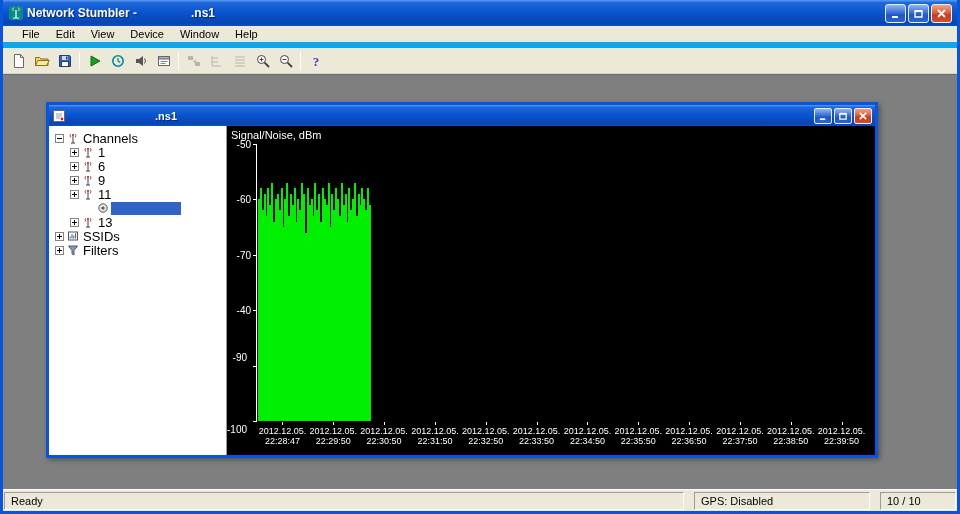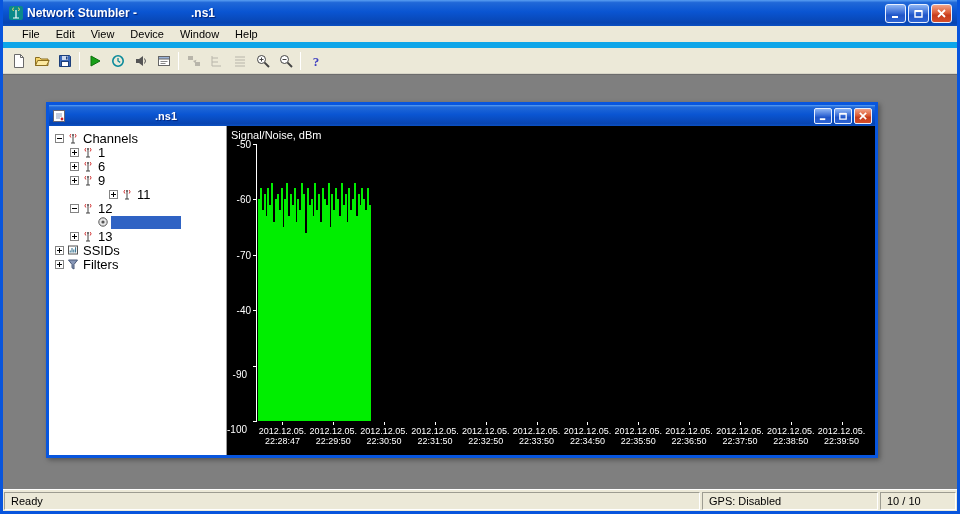--- a/index.html
+++ b/index.html
@@ -29,21 +29,21 @@
   .tree-row{height:14px;display:flex;align-items:center;white-space:nowrap;cursor:default}
   .expand-cell{width:11px;display:inline-flex;justify-content:center;align-items:center;flex:0 0 11px}
   .tree-ic{width:13px;display:inline-flex;justify-content:center;margin:0 2px 0 1px;flex:0 0 13px}
   .tree-label{font-size:13px;color:#000;padding:0 2px;line-height:13px}
   .tree-label.selected{background:#2f63c4;color:#fff;min-width:70px;height:13px;display:inline-block}
   .chart-pane{flex:1;position:relative;background:#000;overflow:hidden}
   .chart-title{position:absolute;left:4px;top:3px;color:#fff;font-size:11px}
   .abs{position:absolute}
   .ytick{position:absolute;left:0;text-align:right;font-size:10px;line-height:10px;color:#fff}
   .xcell{position:absolute;text-align:center;font-size:9px;line-height:10px;color:#fff;white-space:nowrap}
-  .statusbar{flex:0 0 22px;display:flex;gap:2px;background:#ece9d8;padding:2px 1px 1px 1px;border-top:1px solid #fff}
+  .statusbar{flex:0 0 22px;display:flex;gap:10px;background:#ece9d8;padding:2px 1px 1px 1px;border-top:1px solid #fff}
   .sb-panel{border:1px solid;border-color:#9d9c91 #ffffff #ffffff #9d9c91;padding:1px 6px;display:flex;align-items:center;overflow:hidden}
   .sb-ready{flex:1}
   .sb-scan{width:224px}
   .sb-gps{width:176px}
   .sb-count{width:76px}
 </style>
 </head>
 <body>
 
 <div class="window">
@@ -299,56 +299,38 @@
                 <svg viewBox="0 0 12 12" width="12" height="12">
                   <path d="M6 4v7" stroke="#404040"></path>
                   <path d="M4 11h4" stroke="#404040"></path>
                   <circle cx="6" cy="3" r="1" fill="#404040"></circle>
                   <path d="M3.8 5.5Q2.1 3.8 3.8 2.1" fill="none" stroke="#d03030"></path>
                   <path d="M8.2 5.5Q9.9 3.8 8.2 2.1" fill="none" stroke="#d03030"></path>
                 </svg>
               </span>
               <span class="tree-label">9</span>
             </div>
-            <div class="tree-row" style="padding-left: 20px; margin-left: 39px;">
+            <div class="tree-row" style="padding-left: 20px;">
               <span class="expand-cell">
                 <svg width="9" height="9" viewBox="0 0 9 9">
                   <rect x="0.5" y="0.5" width="8" height="8" fill="#fff" stroke="#848484"></rect>
                   <path d="M2 4.5h5" stroke="#000"></path>
                   <path d="M4.5 2v5" stroke="#000"></path>
                 </svg>
               </span>
               <span class="tree-ic">
                 <svg viewBox="0 0 12 12" width="12" height="12">
                   <path d="M6 4v7" stroke="#404040"></path>
                   <path d="M4 11h4" stroke="#404040"></path>
                   <circle cx="6" cy="3" r="1" fill="#404040"></circle>
                   <path d="M3.8 5.5Q2.1 3.8 3.8 2.1" fill="none" stroke="#d03030"></path>
                   <path d="M8.2 5.5Q9.9 3.8 8.2 2.1" fill="none" stroke="#d03030"></path>
                 </svg>
               </span>
               <span class="tree-label">11</span>
-            </div>
-            <div class="tree-row" style="padding-left: 20px;">
-              <span class="expand-cell">
-                <svg width="9" height="9" viewBox="0 0 9 9">
-                  <rect x="0.5" y="0.5" width="8" height="8" fill="#fff" stroke="#848484"></rect>
-                  <path d="M2 4.5h5" stroke="#000"></path>
-                </svg>
-              </span>
-              <span class="tree-ic">
-                <svg viewBox="0 0 12 12" width="12" height="12">
-                  <path d="M6 4v7" stroke="#404040"></path>
-                  <path d="M4 11h4" stroke="#404040"></path>
-                  <circle cx="6" cy="3" r="1" fill="#404040"></circle>
-                  <path d="M3.8 5.5Q2.1 3.8 3.8 2.1" fill="none" stroke="#d03030"></path>
-                  <path d="M8.2 5.5Q9.9 3.8 8.2 2.1" fill="none" stroke="#d03030"></path>
-                </svg>
-              </span>
-              <span class="tree-label">12</span>
             </div>
             <div class="tree-row" style="padding-left: 35px;">
               <span class="expand-cell"></span>
               <span class="tree-ic">
                 <svg viewBox="0 0 12 12" width="12" height="12">
                   <circle cx="6" cy="6" r="4.2" fill="#e6e6e6" stroke="#555"></circle>
                   <circle cx="6" cy="6" r="1.6" fill="#555"></circle>
                 </svg>
               </span>
               <span class="tree-label selected"></span>
@@ -408,21 +390,21 @@
           <div class="chart-title">Signal/Noise, dBm</div>
         <div class="abs" style="left: 29px; top: 18px; width: 1px; height: 278px; background: rgb(255, 255, 255);"></div>
             <div class="ytick" style="top: 14px; width: 24px;">-50</div>
             <div class="abs" style="left: 26px; top: 18px; width: 3px; height: 1px; background: rgb(255, 255, 255);"></div>
             <div class="ytick" style="top: 69.4px; width: 24px;">-60</div>
             <div class="abs" style="left: 26px; top: 73px; width: 3px; height: 1px; background: rgb(255, 255, 255);"></div>
             <div class="ytick" style="top: 124.8px; width: 24px;">-70</div>
             <div class="abs" style="left: 26px; top: 129px; width: 3px; height: 1px; background: rgb(255, 255, 255);"></div>
             <div class="ytick" style="top: 180.2px; width: 24px;">-40</div>
             <div class="abs" style="left: 26px; top: 184px; width: 3px; height: 1px; background: rgb(255, 255, 255);"></div>
-            <div class="ytick" style="top: 244px; width: 20px;">-90</div>
+            <div class="ytick" style="top: 227px; width: 20px;">-90</div>
             <div class="abs" style="left: 26px; top: 240px; width: 3px; height: 1px; background: rgb(255, 255, 255);"></div>
             <div class="ytick" style="top: 299px; width: 16px; text-align: right;">-100</div>
             <div class="abs" style="left: 26px; top: 295px; width: 3px; height: 1px; background: rgb(255, 255, 255);"></div>
             <div class="xcell" style="left: 30px; width: 50.8333px; top: 300px;">
               <div>2012.12.05.</div>
               <div>22:28:47</div>
             </div>
             <div class="abs" style="left: 55px; top: 296px; width: 1px; height: 3px; background: rgb(255, 255, 255);"></div>
             <div class="xcell" style="left: 80.8333px; width: 50.8333px; top: 300px;">
               <div>2012.12.05.</div>

